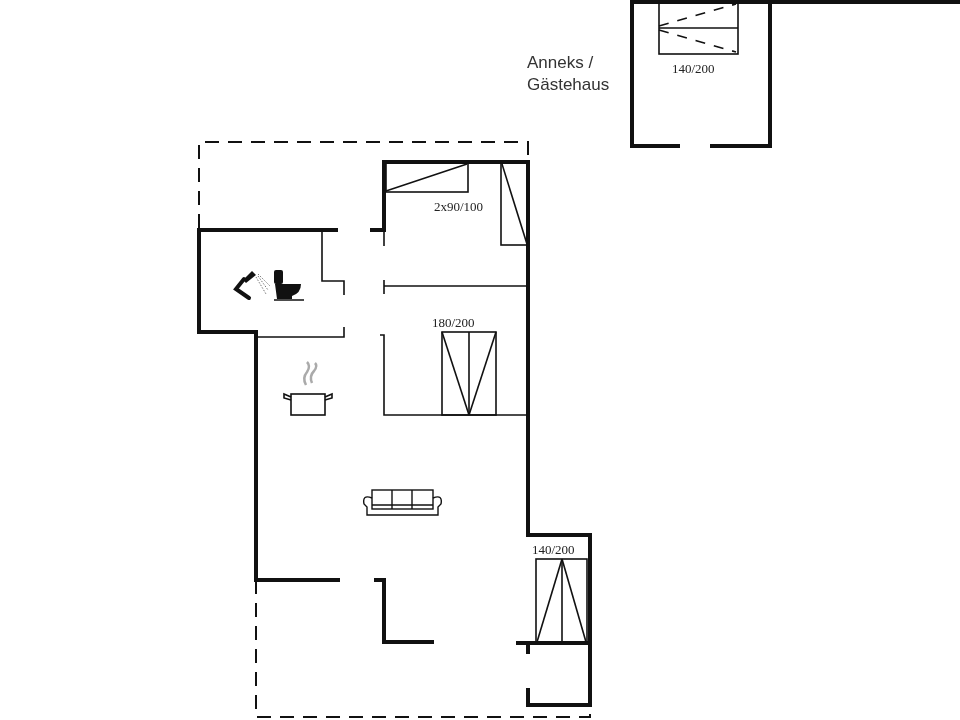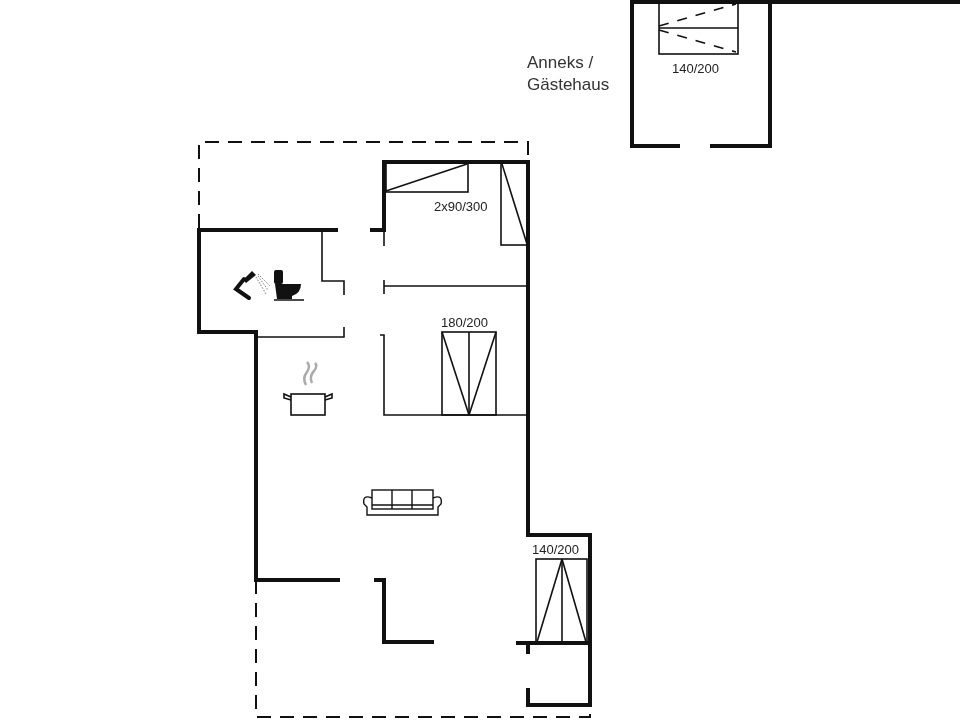--- a/index.html
+++ b/index.html
@@ -2,21 +2,21 @@
 <html><head>
   <meta charset="utf-8">
   <style>
     html, body { margin: 0; padding: 0; background: #ffffff; }
     body { width: 960px; height: 720px; position: relative; overflow: hidden; }
     svg.plan { position: absolute; left: 0; top: 0; width: 960px; height: 720px; }
     .wall { stroke: #111; stroke-width: 4; fill: none; stroke-linecap: square; }
     .thin { stroke: #111; stroke-width: 1.6; fill: none; }
     .dash { stroke: #111; stroke-width: 2; fill: none; stroke-dasharray: 14 9; }
     .label { position: absolute; font-family: "Liberation Sans", sans-serif; color: #222; white-space: nowrap; }
-    .bedlabel { font-size: 13px; }
+    .bedlabel { font-size: 13px; font-family: Liberation Serif, serif; }
     .annex-title { font-size: 17px; line-height: 22px; color: #333; }
   </style>
 </head>
 <body>
 
 <svg class="plan" viewBox="0 0 960 720" xmlns="http://www.w3.org/2000/svg">
 
   <g>
     <polyline class="wall" points="678,146 632,146 632,2 960,2"></polyline>
     <line class="wall" x1="712" y1="146" x2="770" y2="146"></line>
@@ -110,17 +110,17 @@
   </g>
 </svg>
 
 <div class="label annex-title" style="left:527px; top:52px;">
   <div>Anneks /</div>
   <div>Gästehaus</div>
 </div>
 
 <div class="label bedlabel" style="left:672px; top:61px;">140/200</div>
 
-<div class="label bedlabel" style="left:434px; top:199px;">2x90/300</div>
+<div class="label bedlabel" style="left:434px; top:199px;">2x90/100</div>
 
-<div class="label bedlabel" style="left:441px; top:315px;">180/200</div>
+<div class="label bedlabel" style="left:432px; top:315px;">180/200</div>
 
 <div class="label bedlabel" style="left:532px; top:542px;">140/200</div>
 
 </body></html>

